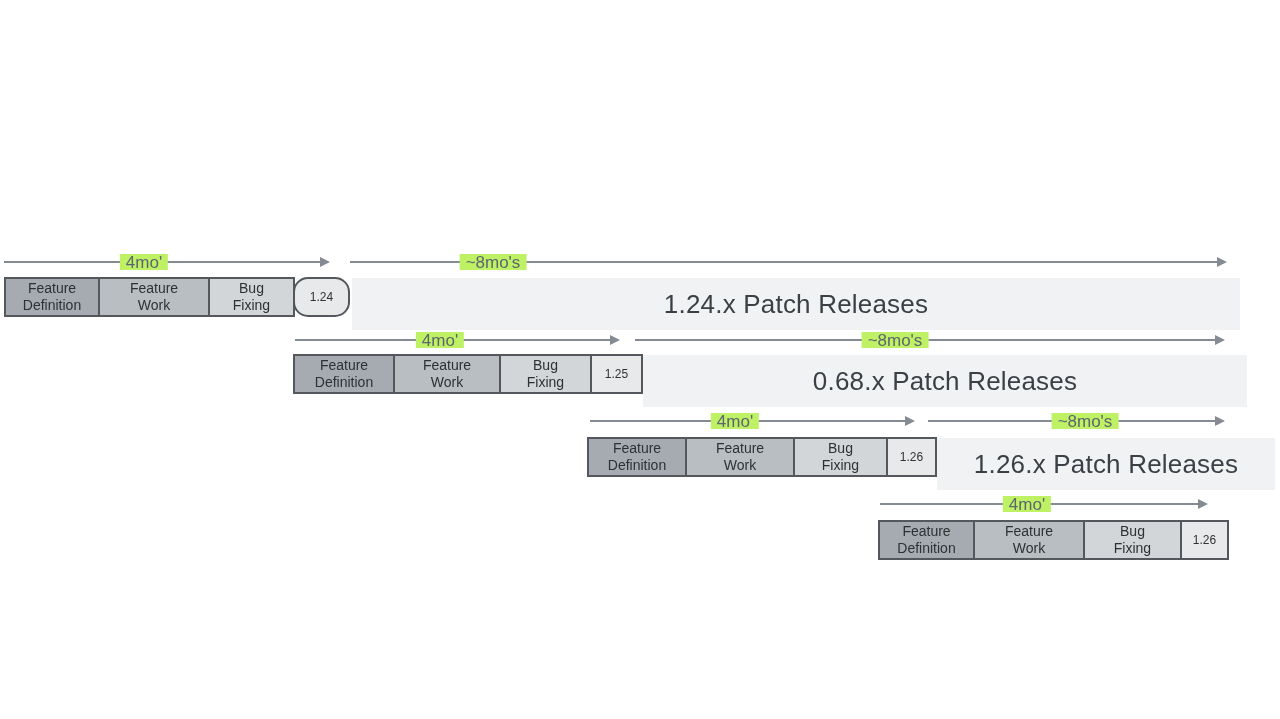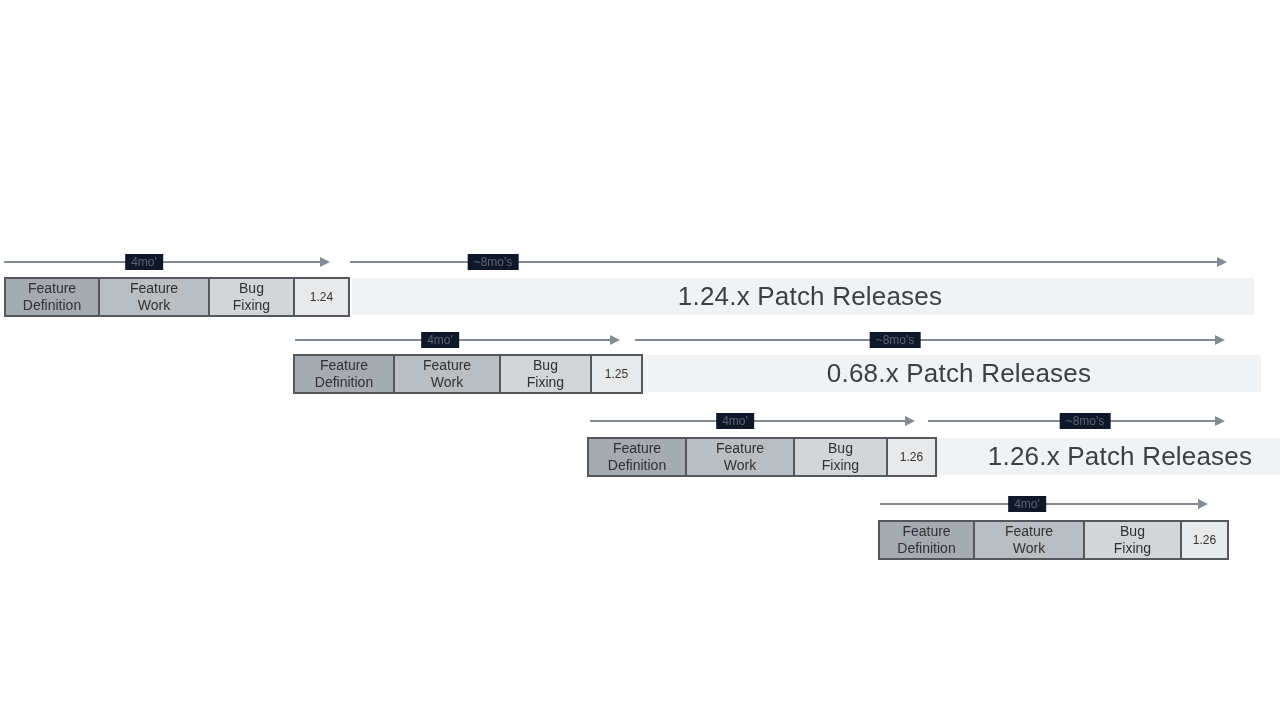--- a/index.html
+++ b/index.html
@@ -7,34 +7,34 @@
     position:relative;width:1280px;height:719px;background:#fff;overflow:hidden;
     font-family:"Liberation Sans", sans-serif;
   }
   
   .arrow{position:absolute;height:16px;}
   .arrow .line{position:absolute;left:0;right:6px;top:7px;border-top:2px solid var(--arrow-line,#848b93);}
   .arrow .head{position:absolute;right:0;top:3px;width:0;height:0;
     border-left:10px solid var(--arrow-line,#848b93);
     border-top:5px solid transparent;border-bottom:5px solid transparent;}
   .arrow .alabel{position:absolute;top:0;height:16px;line-height:17px;
-    transform:translateX(-50%);background:#0f172a;padding:0 6px;
-    font-size:12px;color:#5d6570;white-space:nowrap;}
+    transform:translateX(-50%);background:#bef264;padding:0 6px;
+    font-size:17px;color:#5d6570;white-space:nowrap;}
   
   .stage{position:absolute;height:40px;border:2px solid var(--box-border,#54585d);
     box-sizing:border-box;display:flex;align-items:center;justify-content:center;
     text-align:center;font-size:14px;line-height:1.25;color:#2e3133;
     white-space:pre-line;}
   .stage.def{background:var(--feature-definition,#a5abb1);}
   .stage.work{background:var(--feature-work,#b9bec3);}
   .stage.bug{background:var(--bug-fixing,#d3d6d9);}
   .stage.ver{background:var(--version-box,#e7e9ea);font-size:12px;color:#333;z-index:2;}
   
-  .band{position:absolute;height:37px;background:var(--band,#f1f2f4);
-    display:flex;align-items:center;justify-content:center;padding-left:14px;}
+  .band{position:absolute;height:52px;background:var(--band,#f1f2f4);
+    display:flex;align-items:center;justify-content:center;}
   .band .btext{font-size:26px;color:#3a4045;white-space:nowrap;letter-spacing:.2px;}
 </style>
 </head>
 <body>
 
 <div class="canvas">
 
   <div>
     <div class="arrow" style="left:4px;top:254px;width:326px;">
       <span class="line"></span>
@@ -48,21 +48,21 @@
     </div>
     <div class="band" style="left:352px;top:278px;width:888px;">
       <span class="btext">1.24.x Patch Releases</span>
     </div>
     <div class="stage def" style="left:4px;top:277px;width:96px;">Feature
 Definition</div>
     <div class="stage work" style="left:98px;top:277px;width:112px;">Feature
 Work</div>
     <div class="stage bug" style="left:208px;top:277px;width:87px;">Bug
 Fixing</div>
-    <div class="stage ver" style="left:293px;top:277px;width:57px;">1.24</div>
+    <div class="stage ver" style="left:293px;top:277px;width:57px;border-radius:15px;">1.24</div>
   </div>
 
   <div>
     <div class="arrow" style="left:295px;top:332px;width:325px;">
       <span class="line"></span>
       <span class="head"></span>
       <span class="alabel" style="left:145px;">4mo'</span>
     </div>
     <div class="arrow" style="left:635px;top:332px;width:590px;">
       <span class="line"></span>

